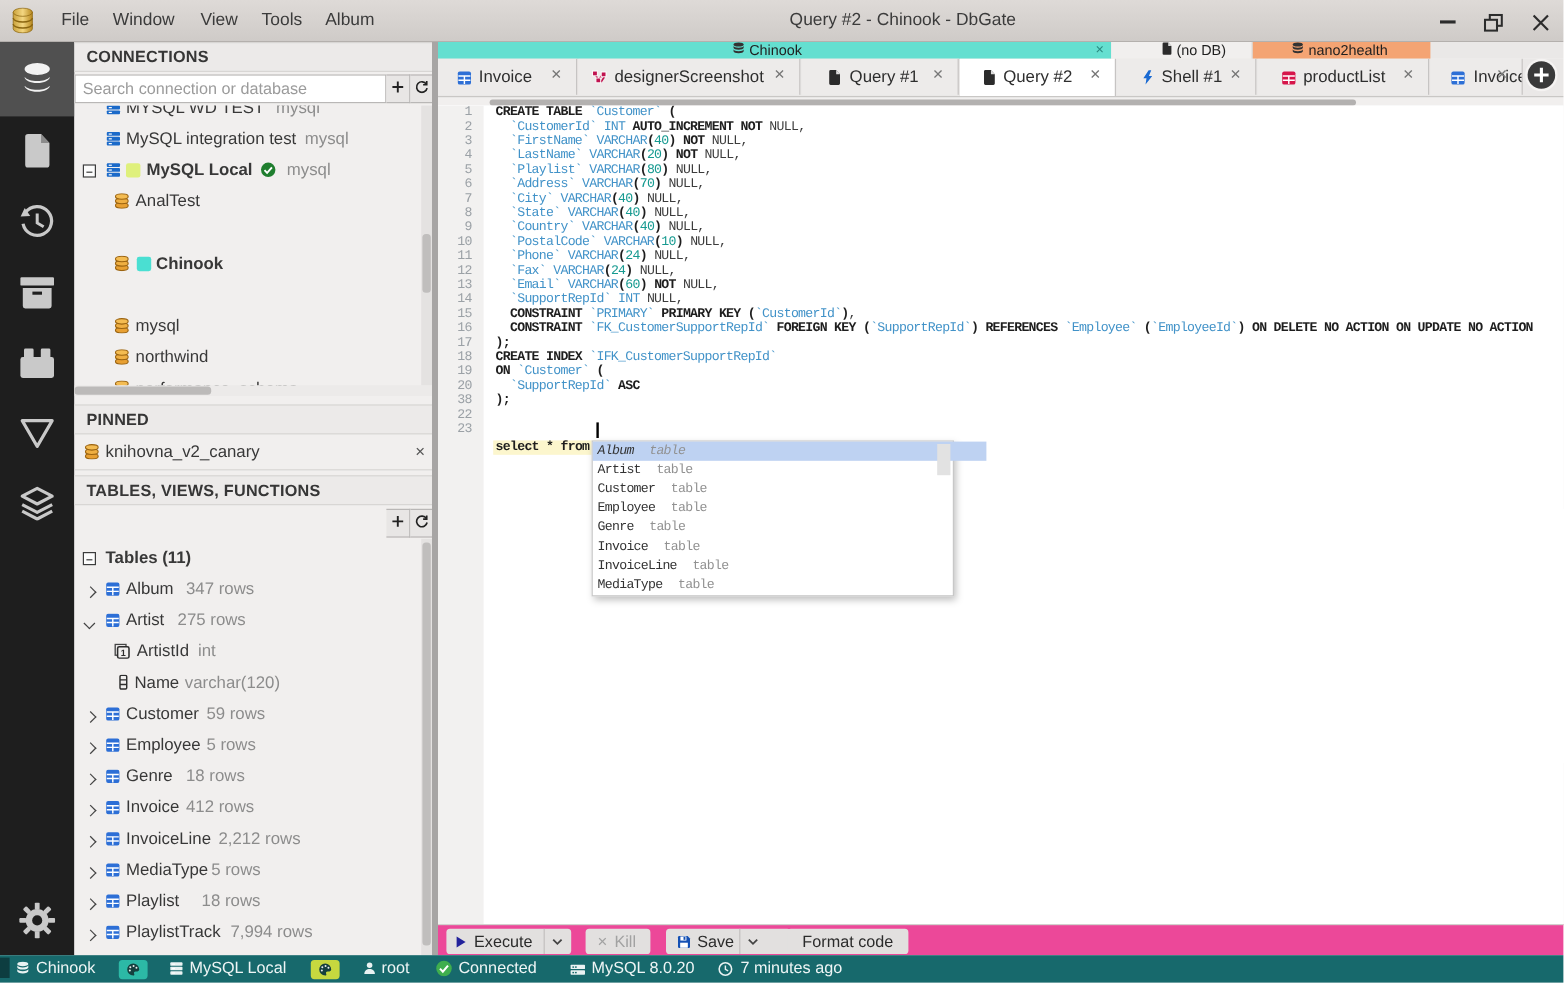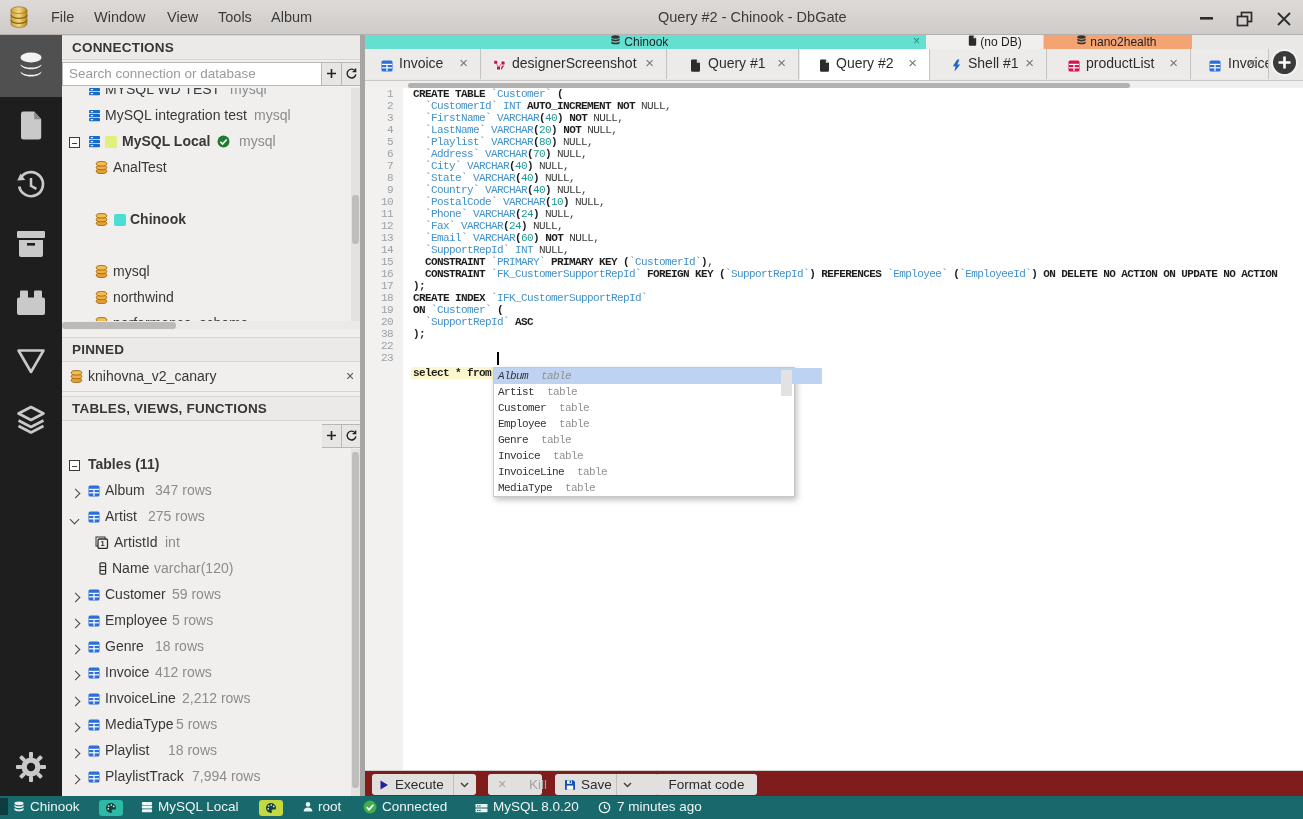--- a/index.html
+++ b/index.html
@@ -68,21 +68,21 @@
 
 
 #popup { position:absolute; left:128px; top:278.5px; width:302px; height:130px; background:#fff; border:1px solid #c8c8c8; box-shadow:2px 3px 6px rgba(0,0,0,0.25); }
 .prow { position:relative; height:16px; line-height:16px; font-family:"Liberation Mono",monospace; font-size:11px; letter-spacing:-0.6px; white-space:pre; padding-left:4px; }
 .prow.psel { background:#bed2f2; width:328px;font-style:italic; }
 .pn { color:#333; }
 .pt { color:#919191; margin-left:13px; }
 #pthumb { position:absolute; right:2px; top:2px; width:11px; height:26px; background:#e2e2e2; }
 
 
-#toolbar { position:absolute; left:0; top:735px; width:938px; height:26px; background:#7f1d1d; border-top:1px solid #d2d0ce; }
+#toolbar { position:absolute; left:0; top:735px; width:938px; height:26px; background:#ec4899; border-top:1px solid #d2d0ce; }
 .tbtn { position:absolute; top:3px; height:21px; background:#e2e0df; border-radius:3px; font-size:13.5px; color:#2b2b2b; line-height:21px; }
 
 
 #statusbar { position:absolute; left:0; top:796px; width:1303px; height:23px; background:#17696c; color:#eef5f5; font-size:13.5px; }
 .sitem { position:absolute; top:0; height:23px; line-height:22px; white-space:nowrap; }
 .sic { position:absolute; top:5px; }
 .badge { position:absolute; top:3.5px; width:24px; height:16px; border-radius:3px; display:flex; align-items:center; justify-content:center; }
 </style></head>
 <body>
 <div id="root">
@@ -688,21 +688,21 @@
             <path d="M1.5 0.5 L9 5 L1.5 9.5 z" fill="#23229b"></path>
           </svg>
       <span style="position:absolute;left:23px">Execute</span>
       <span style="position:absolute;left:81px;top:0px;width:1px;height:21px;background:#c2c0bf"></span>
       <svg width="9" height="6" viewBox="0 0 9 6" style="position:absolute;left:88px;top:8px">
             <path d="M1 1 L4.5 4.5 L8 1" stroke="#444" stroke-width="1.5" fill="none"></path>
           </svg>
     </div>
     <div class="tbtn" style="left:123px;width:54px;color:#a2a2a2">
       <span style="position:absolute;left:10px;font-size:14px">×</span>
-      <span style="position:absolute;left:41px">Kill</span>
+      <span style="position:absolute;left:24px">Kill</span>
     </div>
     <div class="tbtn" style="left:190px;width:104px">
       <svg width="12" height="12" viewBox="0 0 12 12" style="position:absolute;left:9px;top:4.5px">
             <path d="M1 2 a1 1 0 0 1 1-1 h7 l2 2 v7 a1 1 0 0 1 -1 1 H2 a1 1 0 0 1 -1-1 z" fill="#1450b4"></path>
             <rect x="3" y="1.4" width="5" height="3.4" fill="#fff"></rect>
             <rect x="5.6" y="1.8" width="1.6" height="2.4" fill="#1450b4"></rect>
             <rect x="2.8" y="6.6" width="6.4" height="4.2" fill="#fff"></rect>
           </svg>
       <span style="position:absolute;left:26px">Save</span>
       <span style="position:absolute;left:61px;top:0px;width:1px;height:21px;background:#c2c0bf"></span>

